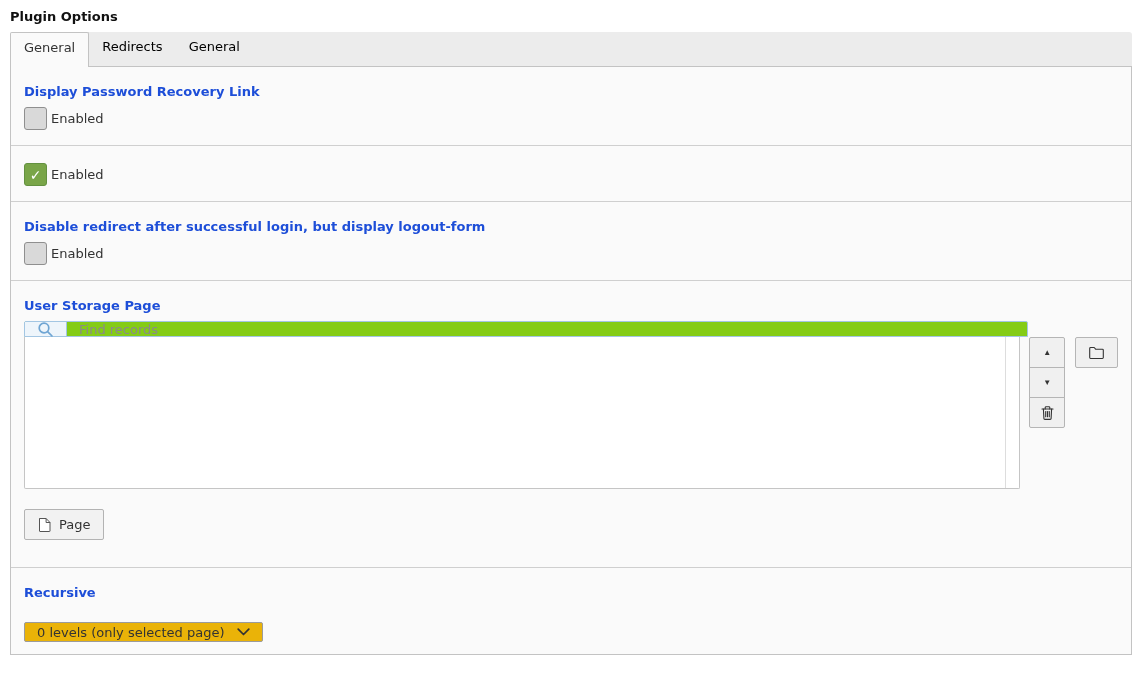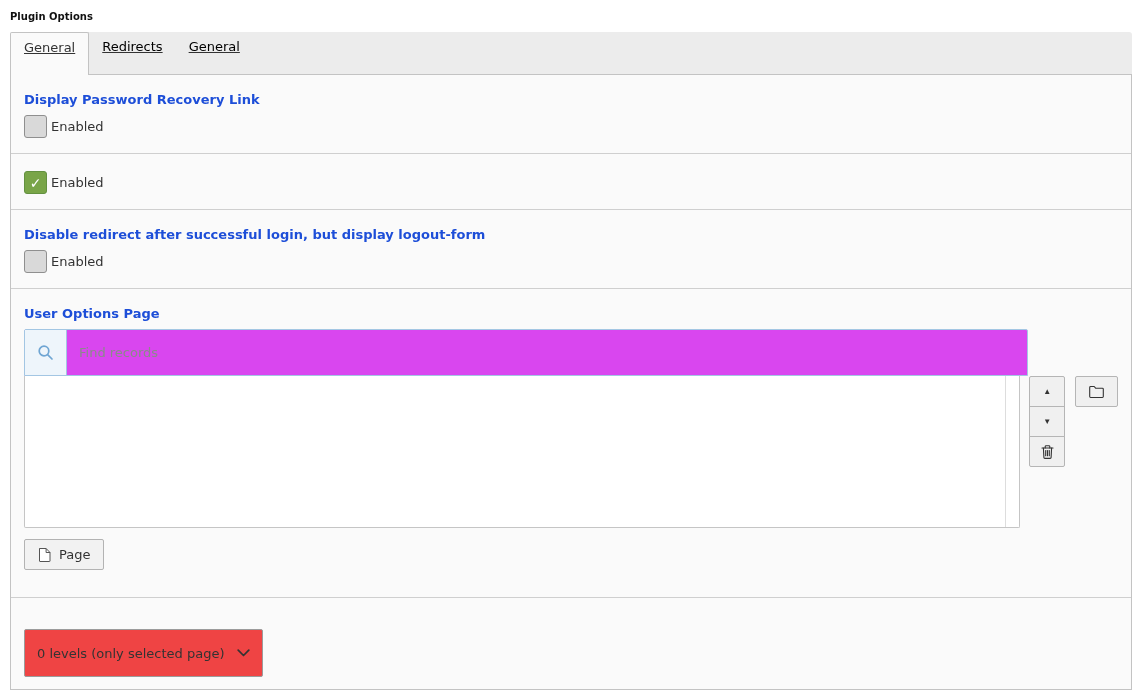--- a/index.html
+++ b/index.html
@@ -4,24 +4,24 @@
 <style>
   * { box-sizing: border-box; }
   html, body { margin:0; padding:0; }
   body {
     width:1141px; height:690px; overflow:hidden;
     background:#ffffff;
     font-family:"DejaVu Sans","Liberation Sans",sans-serif;
     font-size:13px; color:#333;
   }
   .wrap { margin:0 9px 0 10px; padding-top:9px; }
-  .page-title { font-weight:bold; font-size:10px; color:#111; margin-bottom:7px; line-height:16px; }
+  .page-title { font-weight:bold; font-size:13px; color:#111; margin-bottom:7px; line-height:16px; }
 
   
-  .tab-bar { display:flex; background:#ececec; border-radius:3px 3px 0 0; height:42px;text-decoration:underline; }
+  .tab-bar { display:flex; background:#ececec; border-radius:3px 3px 0 0; height:34px; }
   .tab { line-height:30px; padding:0 13px; color:#000000; cursor:pointer; white-space:nowrap; }
   .tab.active {
     background:#fafafa; border:1px solid #c3c3c3; border-bottom:none;
     margin-bottom:-1px; border-radius:2px 2px 0 0; line-height:29px;
     color:#333; position:relative; z-index:2;
   }
 
   
   .panel { border:1px solid #c3c3c3; background:#fafafa; position:relative; z-index:1; }
   .panel section { padding:17px 13px 15px; border-bottom:1px solid #cfcfcf; }
@@ -34,21 +34,21 @@
     width:23px; height:23px; background:#d9d9d9; border:1px solid #8f8f8f;
     border-radius:3px; display:flex; align-items:center; justify-content:center; cursor:pointer;
   }
   .checkbox.checked { background:#79a548; border-color:#639140; }
   .check { color:#fff; font-size:14px; font-weight:bold; line-height:1; display:none; }
   .checkbox.checked .check { display:block; }
   .cb-label { color:#333; cursor:pointer; }
 
   
   .search-group {
-    display:flex; width:1004px; height:47px; background:#d946ef;
+    display:flex; width:1004px; height:16px; background:#84cc16;
     border:1px solid #a3c6e3; border-radius:2px 2px 0 0;
   }
   .search-addon { width:42px; background:#eef5fb; border-right:1px solid #a3c6e3; display:flex; align-items:center; justify-content:center; }
   .search-input { flex:1; border:none; outline:none; padding:0 12px; font:inherit; color:#333; background:transparent; }
   .search-input::placeholder { color:#8a8a8a; }
 
   .storage-row { display:flex; align-items:flex-start; }
   .listbox {
     width:1004px; height:152px; background:#fff;
     border:1px solid #c5c5c5; border-top:none; border-radius:0 0 2px 2px; position:relative;
@@ -60,29 +60,29 @@
     width:36px; height:31px; background:#f0f0f0; border:1px solid #b5b5b5;
     display:flex; align-items:center; justify-content:center; padding:0; cursor:pointer; color:#333;
   }
   .btn-col .icon-btn + .icon-btn { margin-top:-1px; }
   .btn-col .icon-btn:first-child { border-radius:2px 2px 0 0; }
   .btn-col .icon-btn:last-child { border-radius:0 0 2px 2px; }
   .tri { font-size:8px; color:#333; line-height:1; }
   .folder-btn { margin-left:10px; width:43px; border-radius:2px; }
 
   .page-btn {
-    margin-top:11px; height:31px; display:inline-flex; align-items:center; gap:8px;
+    margin-top:20px; height:31px; display:inline-flex; align-items:center; gap:8px;
     padding:0 13px; background:#f2f2f2; border:1px solid #b3b3b3; border-radius:2px;
     font:inherit; color:#333; cursor:pointer;
   }
 
   
   .select-box {
-    margin-top:14px; display:inline-flex; align-items:center; gap:13px; height:48px;
-    padding:0 12px; background:#ef4444; border:1px solid #9b9b9b; border-radius:2px; cursor:pointer;text-align:right;
+    margin-top:14px; display:inline-flex; align-items:center; gap:13px; height:20px;
+    padding:0 12px; background:#eab308; border:1px solid #9b9b9b; border-radius:2px; cursor:pointer;text-align:right;
   }
 
   section.storage-sec { padding-bottom:27px; }
   section.recursive-sec { padding-bottom:12px; }
 </style>
 </head>
 <body>
 
 <div class="wrap">
   <div class="page-title">Plugin Options</div>
@@ -118,21 +118,21 @@
       <div class="field-label">Disable redirect after successful login, but display logout-form</div>
       <div class="cb-row">
         <span class="checkbox">
           
         </span>
         <span class="cb-label">Enabled</span>
       </div>
     </section>
 
     <section class="storage-sec">
-      <div class="field-label">User Options Page</div>
+      <div class="field-label">User Storage Page</div>
 
       <div class="search-group">
         <span class="search-addon">
           <svg width="17" height="17" viewBox="0 0 17 17">
             <circle cx="7" cy="7" r="4.8" fill="none" stroke="#6fa5d3" stroke-width="1.7"></circle>
             <line x1="10.6" y1="10.6" x2="15" y2="15" stroke="#6fa5d3" stroke-width="1.7" stroke-linecap="round"></line>
           </svg>
         </span>
         <input class="search-input" placeholder="Find records" style="">
       </div>
@@ -171,20 +171,21 @@
       <button class="page-btn">
         <svg width="13" height="16" viewBox="0 0 13 16" fill="#fff" stroke="#555" stroke-width="1" stroke-linejoin="round">
           <path d="M1.5 1.5h6.6l3.9 4v8.6c0 .2-.2.4-.4.4H1.9c-.2 0-.4-.2-.4-.4V1.9c0-.2.2-.4.4-.4z"></path>
           <path d="M8.1 1.5v4h4" fill="none"></path>
         </svg>
         <span>Page</span>
       </button>
     </section>
 
     <section class="recursive-sec">
+      <div class="field-label">Recursive</div>
       <div class="select-box">
         <span>0 levels (only selected page)</span>
         <svg width="13" height="8" viewBox="0 0 13 8" fill="none" stroke="#333" stroke-width="1.7" stroke-linecap="round" stroke-linejoin="round">
           <path d="M1.2 1.2l5.3 5.3 5.3-5.3"></path>
         </svg>
       </div>
     </section>
 
   </div>
 </div>

